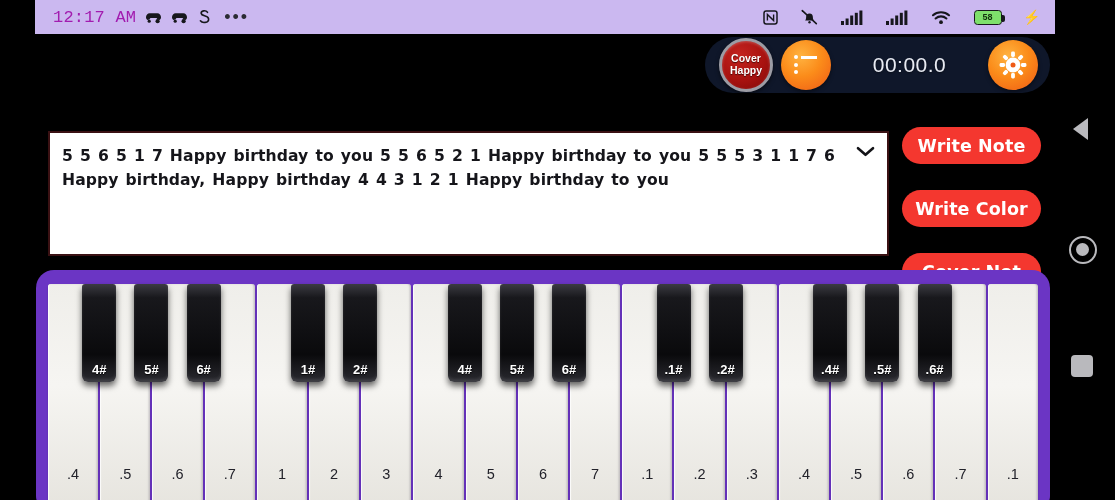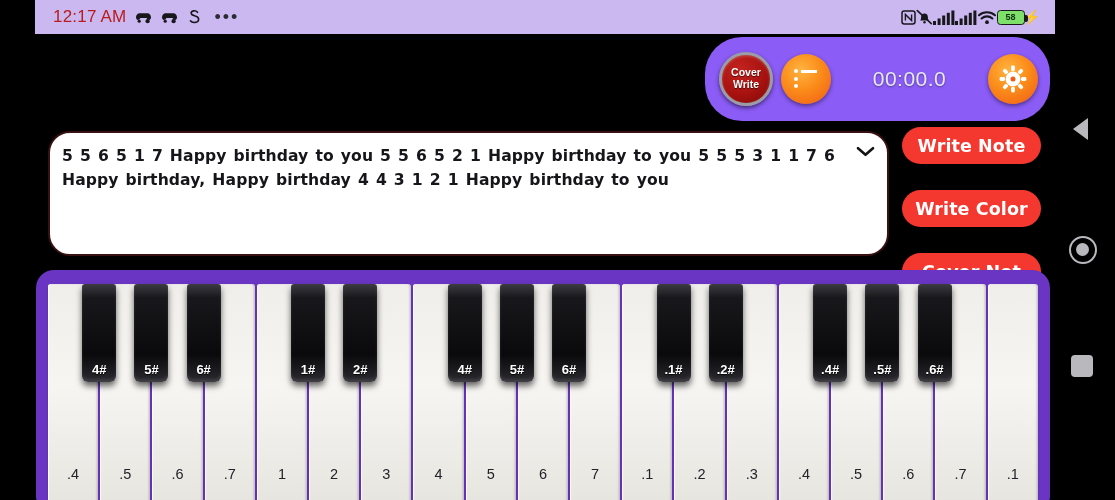--- a/index.html
+++ b/index.html
@@ -12,42 +12,42 @@
   #app { position:relative; width:1115px; height:500px; background:#000; }
 
   
   .statusbar{
     position:absolute; left:35px; top:0; width:1020px; height:34px;
     background:#cbb8f0;
     display:flex; align-items:center;
     padding:0 14px 0 18px;
   }
   .sb-left{ display:flex; align-items:center; gap:9px; }
-  .sb-clock{ font-size:17px; color:#b91c1c; font-family:Liberation Sans, sans-serif; letter-spacing:.2px; }
-  .sb-right{ margin-left:auto; display:flex; align-items:center; gap:0; }
+  .sb-clock{ font-size:17px; color:#a21caf; font-family:Liberation Mono, monospace; letter-spacing:.2px; }
+  .sb-right{ margin-left:auto; display:flex; align-items:center; gap:23px; }
   .sb-ico{ display:inline-flex; align-items:center; justify-content:center; color:#17171c; }
   .dots{ font-size:18px; color:#2b2b33; letter-spacing:2px; line-height:8px; margin-left:4px; }
 
   .batt{
     position:relative; width:28px; height:15px;
     border:1.6px solid #17171c; border-radius:3.5px;
     display:flex; align-items:center; justify-content:center;
     background:#7ee06b;
   }
   .batt:after{
     content:""; position:absolute; right:-4px; top:4px;
     width:3px; height:7px; background:#17171c; border-radius:0 2px 2px 0;
   }
   .batt span{ font-size:9px; font-weight:bold; color:#13330e; line-height:1; }
   .bolt{ font-size:14px; color:#17171c; margin-left:-1px; }
 
   
   .toolbar{
-    position:absolute; left:705px; top:37px; width:345px; height:84px;
-    background:#8b5cf6;
+    position:absolute; left:705px; top:37px; width:345px; height:56px;
+    background:#0f172a;
     border-radius:37px;
     display:flex; align-items:center;
     padding:0 12px 0 14px; gap:8px;
   }
   .rbtn{
     width:54px; height:54px; border-radius:50%;
     background:radial-gradient(circle at 38% 30%, #c3231f 0%, #a8120f 55%, #7d0907 100%);
     border:3px solid #9c9ca4;
     box-shadow:0 2px 4px rgba(0,0,0,.55), inset 0 1px 3px rgba(255,255,255,.25);
     display:flex; flex-direction:column; align-items:center; justify-content:center;
@@ -70,21 +70,21 @@
   }
   .ic-list{ width:24px; height:19px; position:relative; }
   .ic-list i{ position:absolute; left:7px; width:16px; height:3.2px; background:#fff; border-radius:1px; display:block; }
   .ic-list i:nth-child(1){ top:0; } .ic-list i:nth-child(2){ top:7.6px; } .ic-list i:nth-child(3){ top:15.2px; }
   .ic-list b{ position:absolute; left:0; width:4.2px; height:4.2px; background:#fff; border-radius:50%; display:block; }
   .ic-list b:nth-of-type(1){ top:-0.5px; } .ic-list b:nth-of-type(2){ top:7.1px; } .ic-list b:nth-of-type(3){ top:14.7px; }
 
   
   .notebox{
     position:absolute; left:48px; top:131px; width:841px; height:125px;
-    background:#fff; border:2px solid #3a1113; border-radius:22px;
+    background:#fff; border:2px solid #3a1113; border-radius:0;
     padding:12px 40px 10px 12px;
   }
   .notetext{
     font-family:"DejaVu Sans", sans-serif;
     font-size:15.6px; font-weight:bold; color:#15151a;
     line-height:1.52; letter-spacing:.1px;
     word-spacing:1.5px;
   }
   .chev{
     position:absolute; right:12px; top:13px;
@@ -235,21 +235,21 @@
       <span class="batt">
         <span>58</span>
       </span>
       <span class="bolt">⚡</span>
     </div>
   </div>
 
   <div class="toolbar">
     <div class="rbtn">
       <span>Cover</span>
-      <span>Write</span>
+      <span>Happy</span>
     </div>
     <div class="obtn">
       <span class="ic-list">
         <b></b>
           <b></b>
           <b></b>
           <i></i>
           <i></i>
           <i></i>
       </span>

